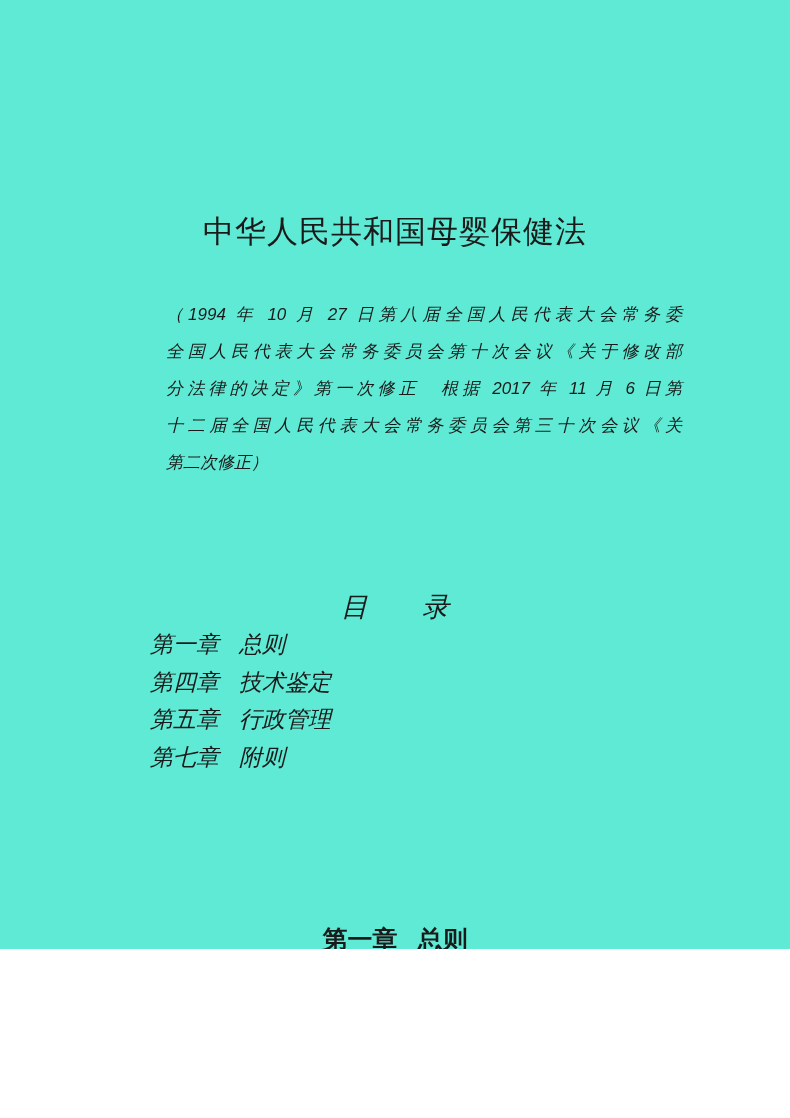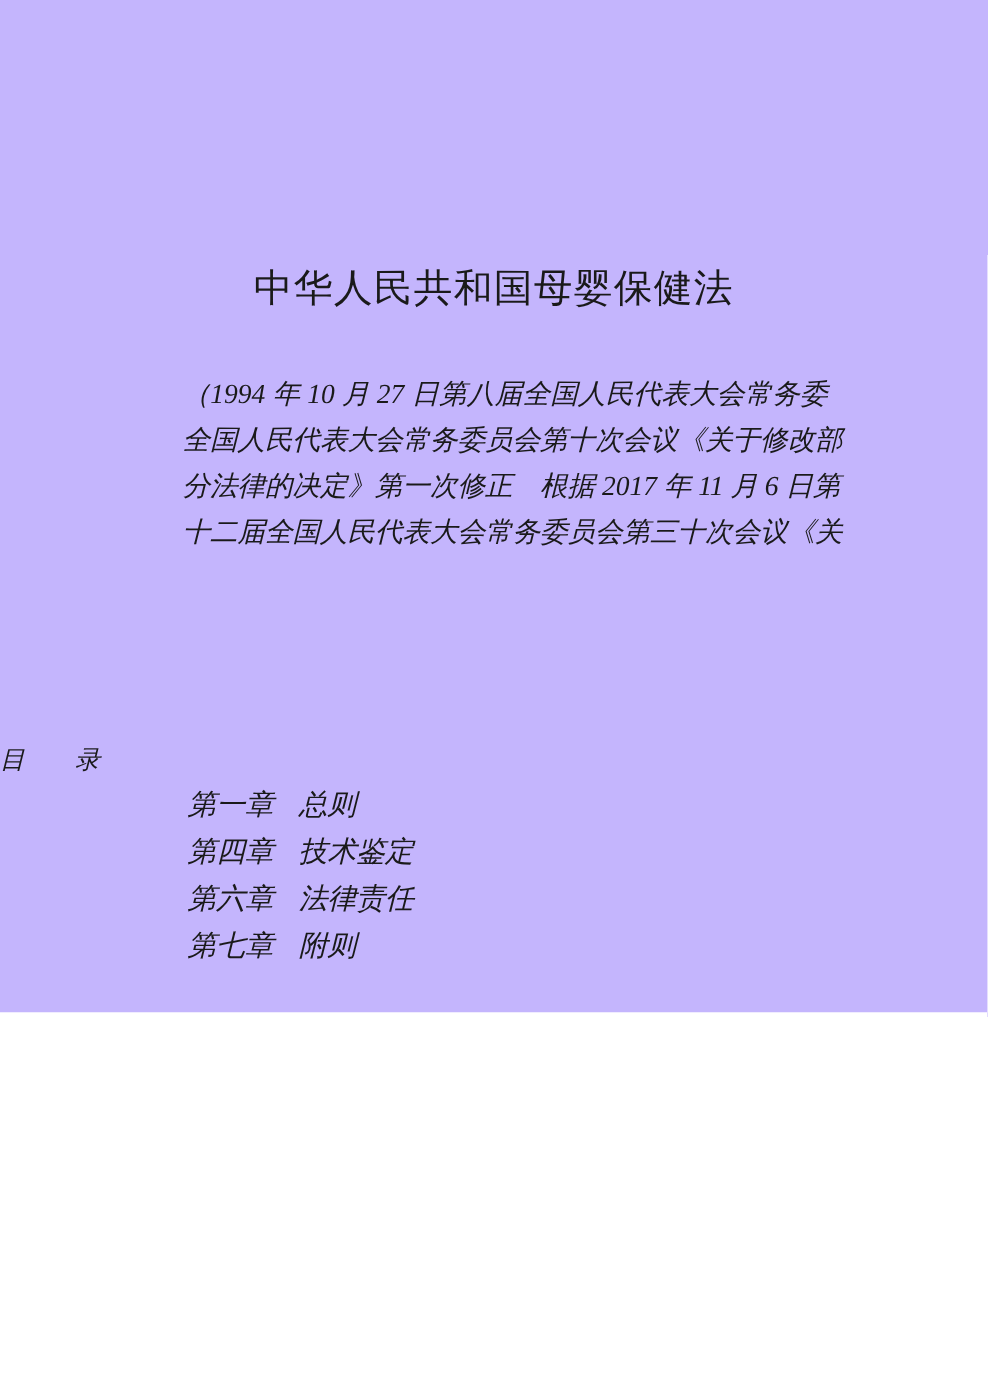--- a/index.html
+++ b/index.html
@@ -3,22 +3,22 @@
 <meta charset="utf-8">
 <style>
   html, body {
     margin: 0;
     padding: 0;
     background: #ffffff;
   }
   .page {
     position: relative;
     width: 790px;
-    height: 810px;
-    background: #c4b5fd;
+    height: 949px;
+    background: #5eead4;
     color: #1a1a1a;
     overflow: hidden;
     font-family: "DejaVu Serif", serif;
   }
 
   
   .doc-title {
     position: absolute;
     top: 214px;
     left: 0;
@@ -29,44 +29,44 @@
     font-weight: 400;
     letter-spacing: 1px;
     line-height: 1.15;
     font-family: "DejaVu Serif", serif;
   }
 
   
   .intro {
     position: absolute;
     top: 296px;
-    left: 146px;
+    left: 166px;
     width: 516px;
-    font-size: 22px;
+    font-size: 17px;
     line-height: 37px;
     font-style: italic;
-    font-family: Liberation Serif, serif;
+    font-family: Liberation Sans, sans-serif;
   }
   .intro-line {
     white-space: nowrap;
     text-align: justify;
     text-align-last: justify;
   }
   .intro-line:last-child {
     text-align-last: left;
   }
 
   
   .toc-heading {
     position: absolute;
     top: 592px;
     left: 0;
     right: 0;
-    text-align: left;
-    font-size: 20px;
+    text-align: center;
+    font-size: 27px;
     line-height: 30px;
     font-style: italic;
     font-family: "DejaVu Serif", serif;
   }
   .toc {
     position: absolute;
     top: 626px;
     left: 150px;
   }
   .toc-item {
@@ -114,33 +114,34 @@
 
 <div class="page">
 
   <h1 class="doc-title">中华人民共和国母婴保健法</h1>
 
   <div class="intro">
     <div class="intro-line">（1994 年 10 月 27 日第八届全国人民代表大会常务委</div>
     <div class="intro-line">全国人民代表大会常务委员会第十次会议《关于修改部</div>
     <div class="intro-line">分法律的决定》第一次修正　根据 2017 年 11 月 6 日第</div>
     <div class="intro-line">十二届全国人民代表大会常务委员会第三十次会议《关</div>
+    <div class="intro-line">第二次修正）</div>
   </div>
 
   <div class="toc-heading">目　　录</div>
 
   <div class="toc">
     <div class="toc-item">
       <span class="toc-chapter">第一章</span><span class="toc-title">总则</span>
     </div>
     <div class="toc-item">
       <span class="toc-chapter">第四章</span><span class="toc-title">技术鉴定</span>
     </div>
     <div class="toc-item">
-      <span class="toc-chapter">第六章</span><span class="toc-title">法律责任</span>
+      <span class="toc-chapter">第五章</span><span class="toc-title">行政管理</span>
     </div>
     <div class="toc-item">
       <span class="toc-chapter">第七章</span><span class="toc-title">附则</span>
     </div>
   </div>
 
   <div class="chapter-heading">
     <span class="chapter-num">第一章</span><span>总则</span>
   </div>
 

